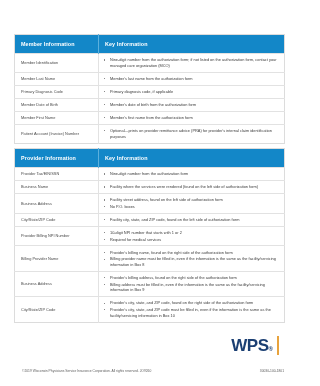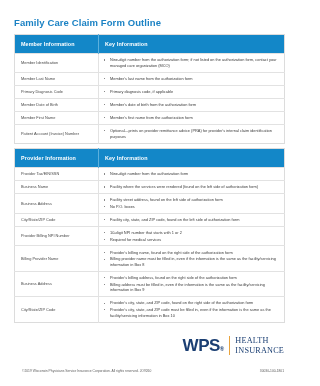--- a/index.html
+++ b/index.html
@@ -97,21 +97,20 @@
   .docnum{
     position:absolute;right:14px;top:33px;
     font-size:3.3px;color:#5d5d5d;
   }
 </style>
 </head>
 <body>
 
 <div class="page">
 
-  <div class="doc-title">Family Care Claim Form Outline</div>
 
   <table class="tbl" id="table-member">
     <colgroup>
         <col class="c1">
         <col class="c2">
       </colgroup>
     <thead>
       <tr>
         <th>Member Information</th>
         <th class="kh">Key Information</th>
@@ -250,22 +249,18 @@
           </ul>
         </td>
       </tr>
     </tbody>
   </table>
 
   <div class="footer">
     <div class="logo">
       <div class="wps"><span>WPS</span><span class="reg">®</span></div>
       <div class="bar"></div>
-      <div class="hi">
-        <div>HEALTH</div>
-        <div>INSURANCE</div>
-      </div>
     </div>
     <div class="legal">©2019 Wisconsin Physicians Service Insurance Corporation. All rights reserved. JO9260</div>
     <div class="docnum">30030-100-1801</div>
   </div>
 
 </div>
 
 </body></html>

